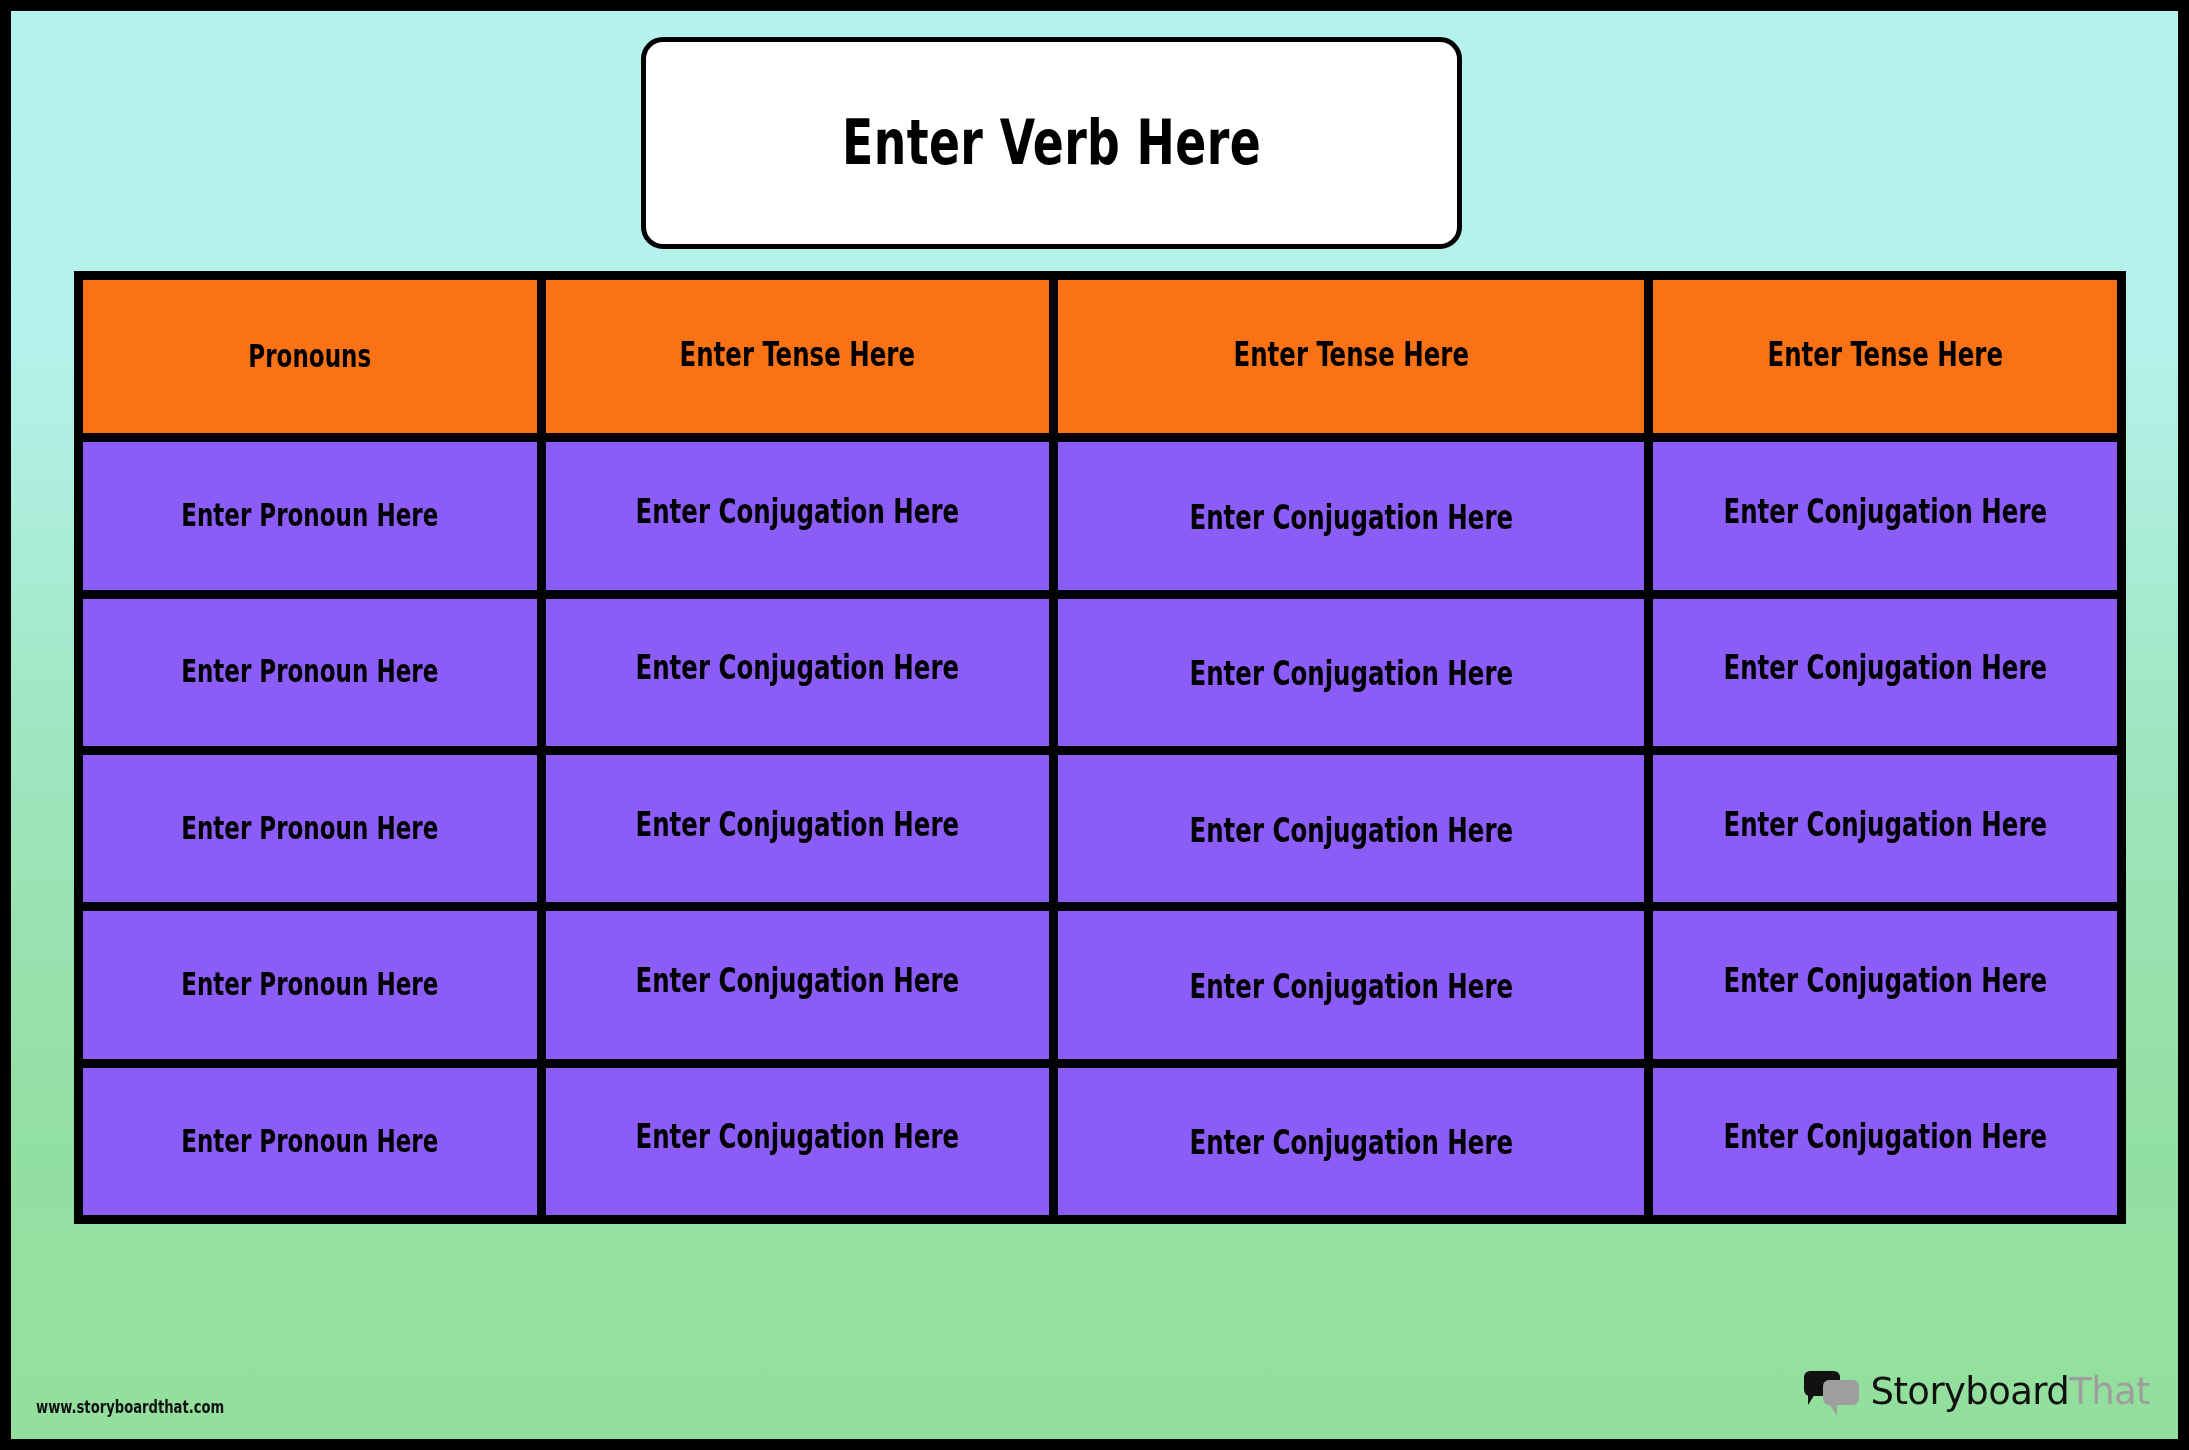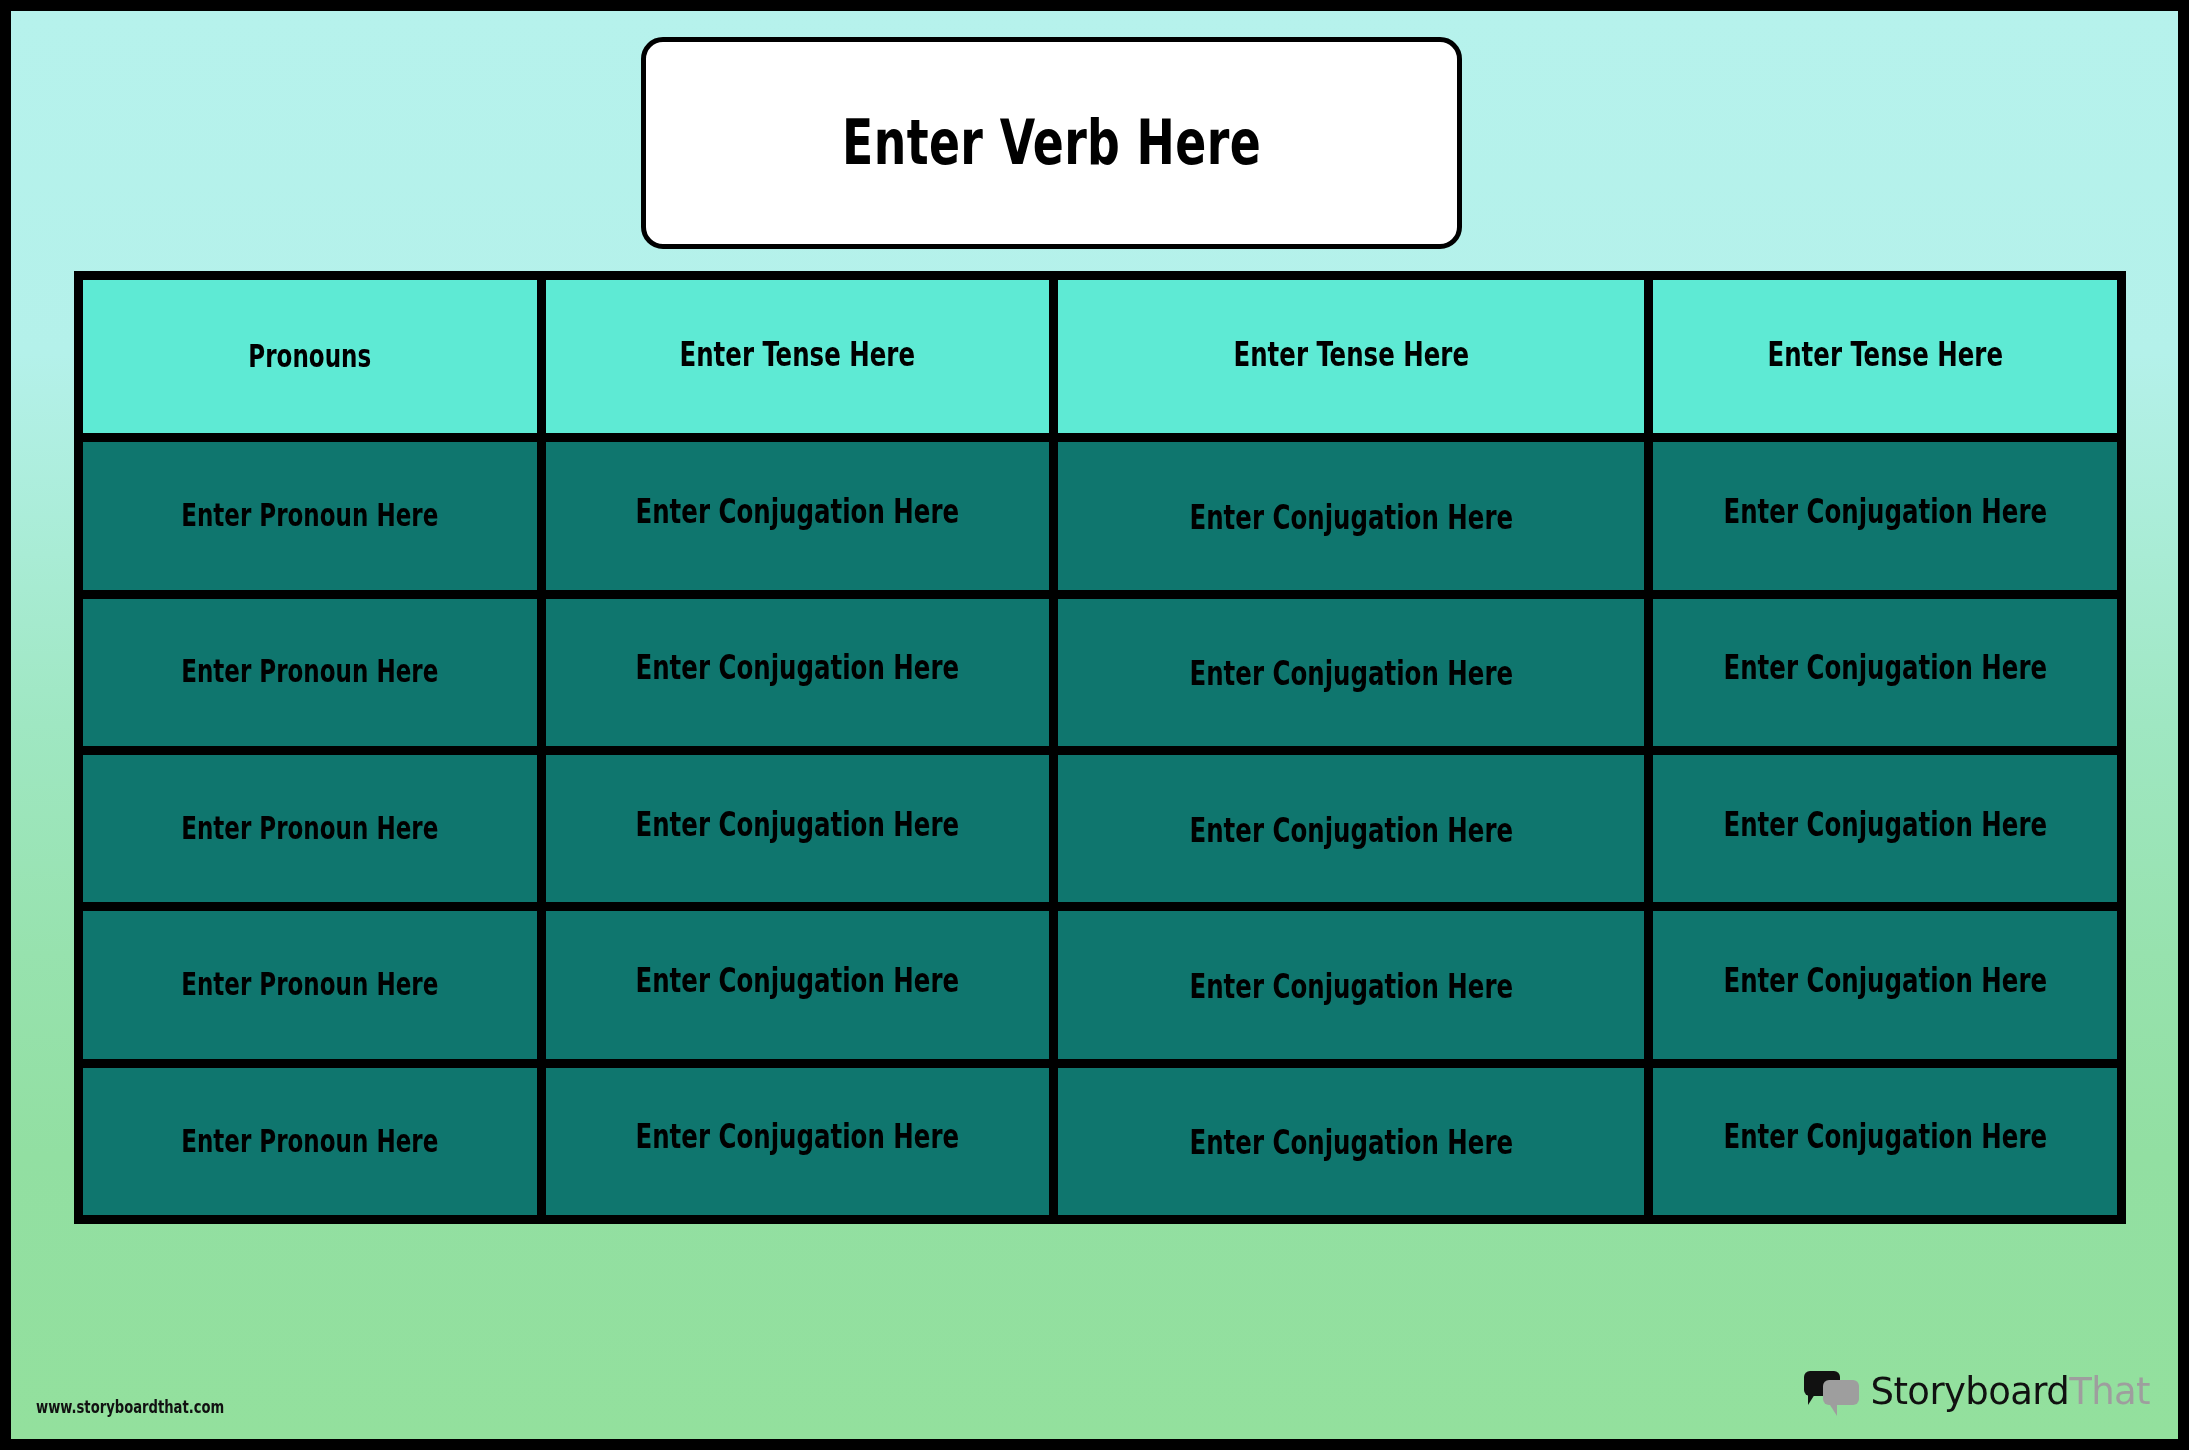--- a/index.html
+++ b/index.html
@@ -91,29 +91,29 @@
     gap: 9px;
   }
   .trow {
     display: flex;
     gap: 9px;
     flex: 1 1 0;
   }
   .trow.header { flex: 1.04 1 0; }
 
   .cell {
-    background: #0f766e;
+    background: #8b5cf6;
     display: flex;
     align-items: center;
     justify-content: center;
     text-align: center;
     overflow: hidden;
     padding: 4px 10px;
   }
-  .cell.pink { background: #5eead4; }
+  .cell.pink { background: #f97316; }
 
   
   .c1 { flex: 0 0 454px; }
   .c2 { flex: 0 0 503px; }
   .c3 { flex: 0 0 586px; }
   .c4 { flex: 1 1 auto; }
 
   .cell-text {
     font-weight: 700;
     font-stretch: condensed;

